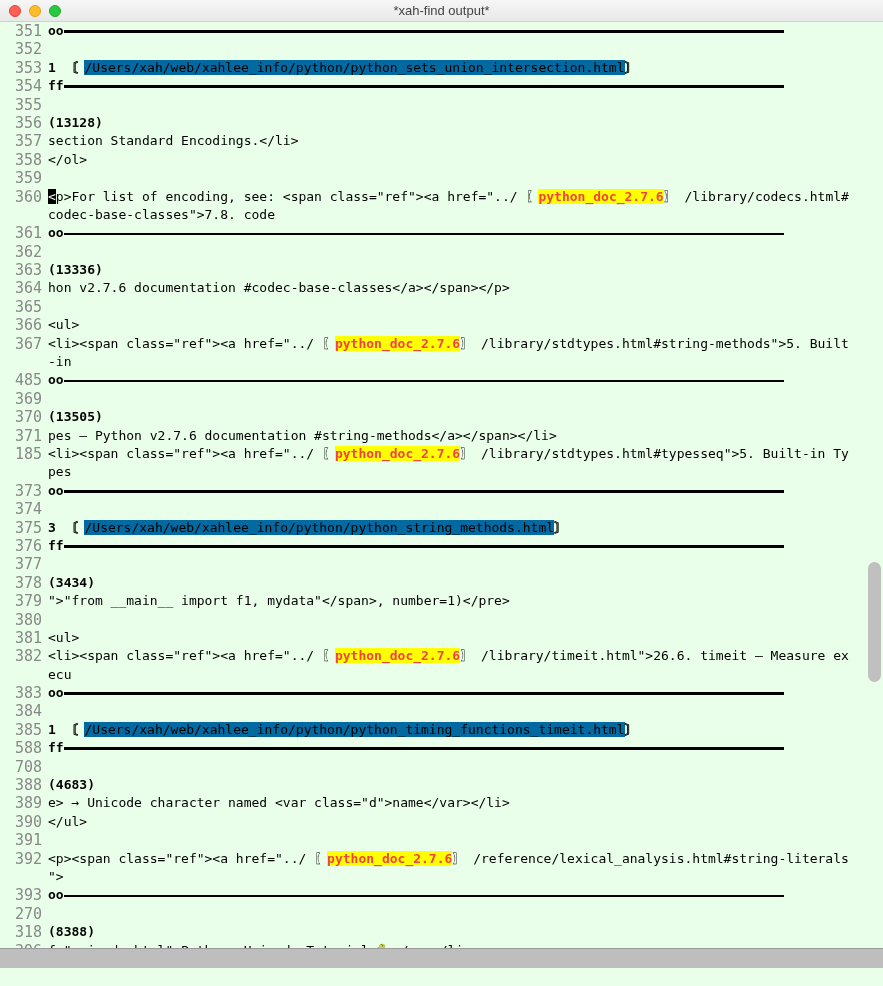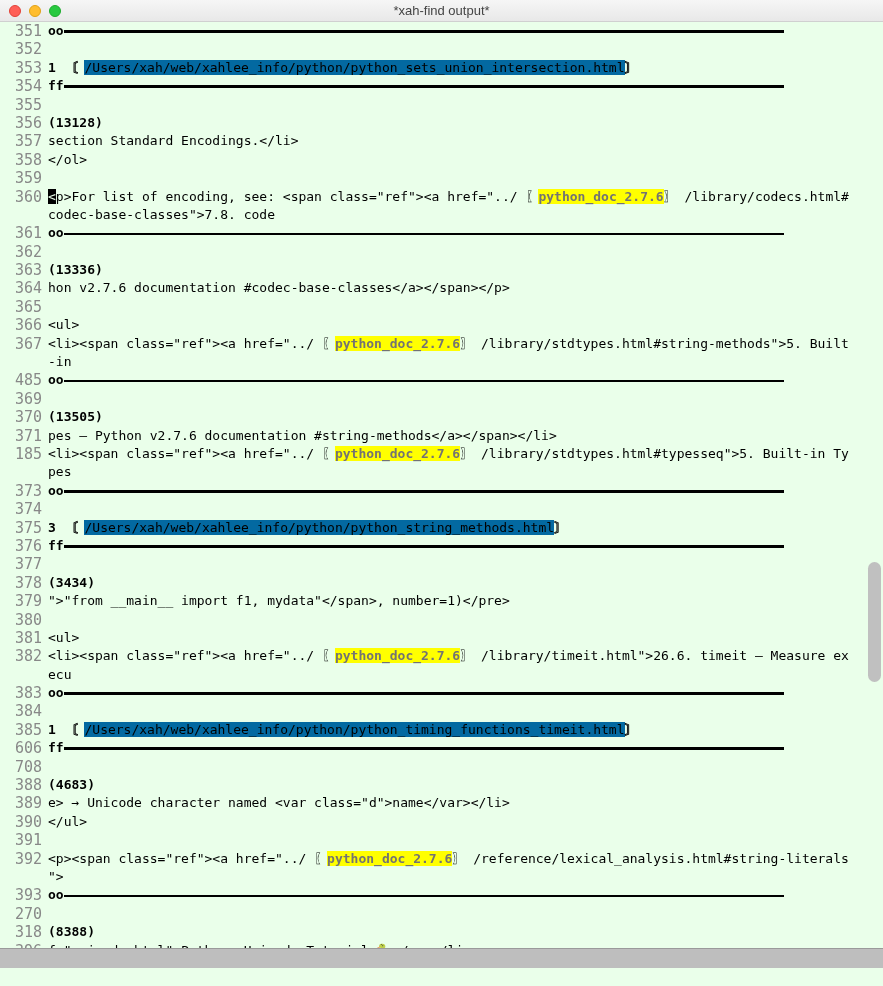--- a/index.html
+++ b/index.html
@@ -58,21 +58,21 @@
     background: #eaffea;
     color: #000;
     white-space: pre;
     padding-left: 2px;
     font-size: 13px;
     overflow: hidden;
   }
   .line { height: 18.4px; line-height: 18.4px; overflow: hidden; }
   .bold { font-weight: 700; }
   .pink { background: #0369a1; color: #000; }
-  .yellowhl { background: #ffff00; color: #737373; font-weight: 700; }
+  .yellowhl { background: #ffff00; color: #ef4444; font-weight: 700; }
   .hr-black {
     display: inline-block;
     width: 720px;
     height: 2.5px;
     background: #000;
     vertical-align: middle;
   }
   .cursor {
     background: #000;
     color: #eaffea;
@@ -155,21 +155,21 @@
       <div class="line">377</div>
       <div class="line">378</div>
       <div class="line">379</div>
       <div class="line">380</div>
       <div class="line">381</div>
       <div class="line">382</div>
       <div class="line"></div>
       <div class="line">383</div>
       <div class="line">384</div>
       <div class="line">385</div>
-      <div class="line">606</div>
+      <div class="line">588</div>
       <div class="line">708</div>
       <div class="line">388</div>
       <div class="line">389</div>
       <div class="line">390</div>
       <div class="line">391</div>
       <div class="line">392</div>
       <div class="line"></div>
       <div class="line">393</div>
       <div class="line">270</div>
       <div class="line">318</div>

